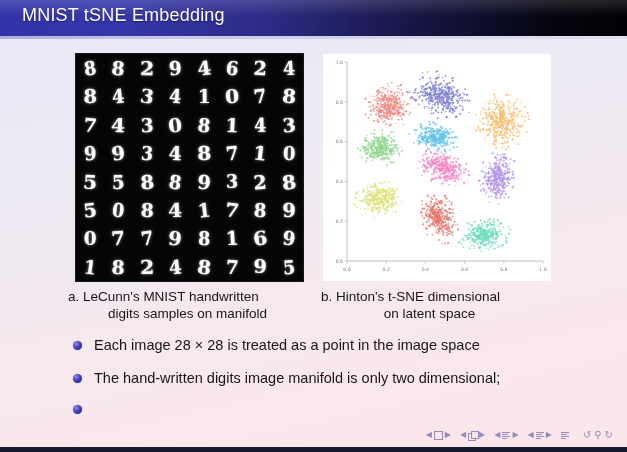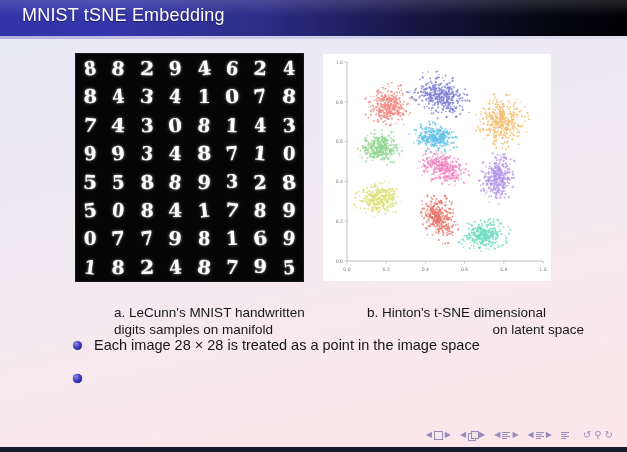--- a/index.html
+++ b/index.html
@@ -90,32 +90,31 @@
     width: 228px;
     height: 227px;
     background: #ffffff;
   }
   .tsne-svg { display: block; width: 228px; height: 227px; }
 
   
   .captions {
     position: absolute;
     left: 68px;
-    top: 304px;
+    top: 288px;
     width: 510px;
     color: #171717;
     font-size: 13.5px;
     line-height: 17px;
-    margin-left: 46px;
   }
   .cap-row { display: flex; }
   .cap-col { width: 253px; }
   .cap-line-1 { white-space: nowrap; }
-  .cap-line-2 { text-align: left; padding-right: 14px; }
-  .cap-col.right .cap-line-2 { text-align: right; padding-right: 36px; }
+  .cap-line-2 { text-align: center; padding-right: 14px; }
+  .cap-col.right .cap-line-2 { text-align: center; padding-right: 36px; }
 
   
   .bullets {
     position: absolute;
     left: 73px;
     top: 336px;
     width: 550px;
     color: #171717;
     font-size: 14.5px;
   }
@@ -3658,20 +3657,21 @@
 
   <div class="bullets">
 
     <div class="bullet-item">
       <span class="bullet-dot"></span>
       <span>Each image 28 × 28 is treated as a point in the image space</span>
     </div>
 
     <div class="bullet-item" style="margin-top:14px;">
       <span class="bullet-dot"></span>
+      <span>The hand-written digits image manifold is only two dimensional;</span>
     </div>
 
     <div class="bullet-item" style="margin-top:12px;">
       <span class="bullet-dot"></span>
     </div>
   </div>
 
   <div class="navbar">
     <div class="nav-group">
       <span class="nav-arrow">◀</span>

